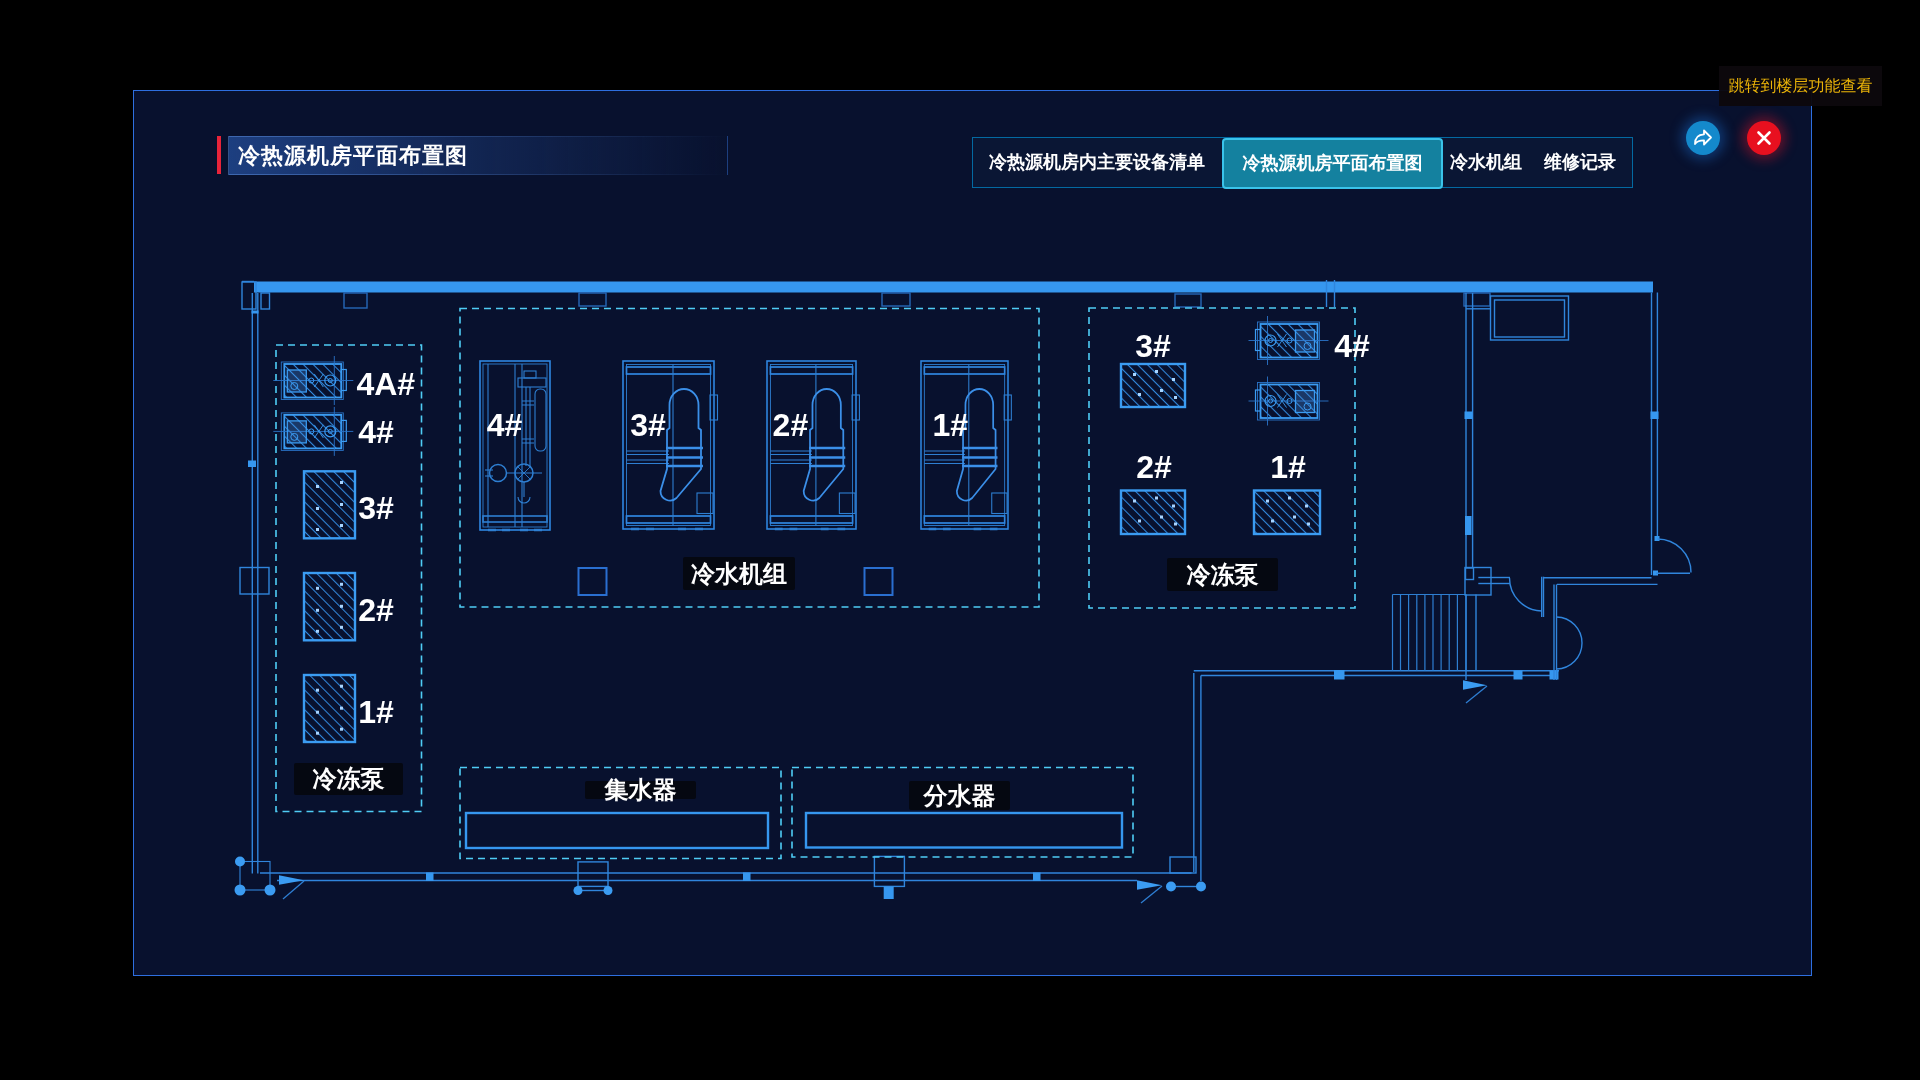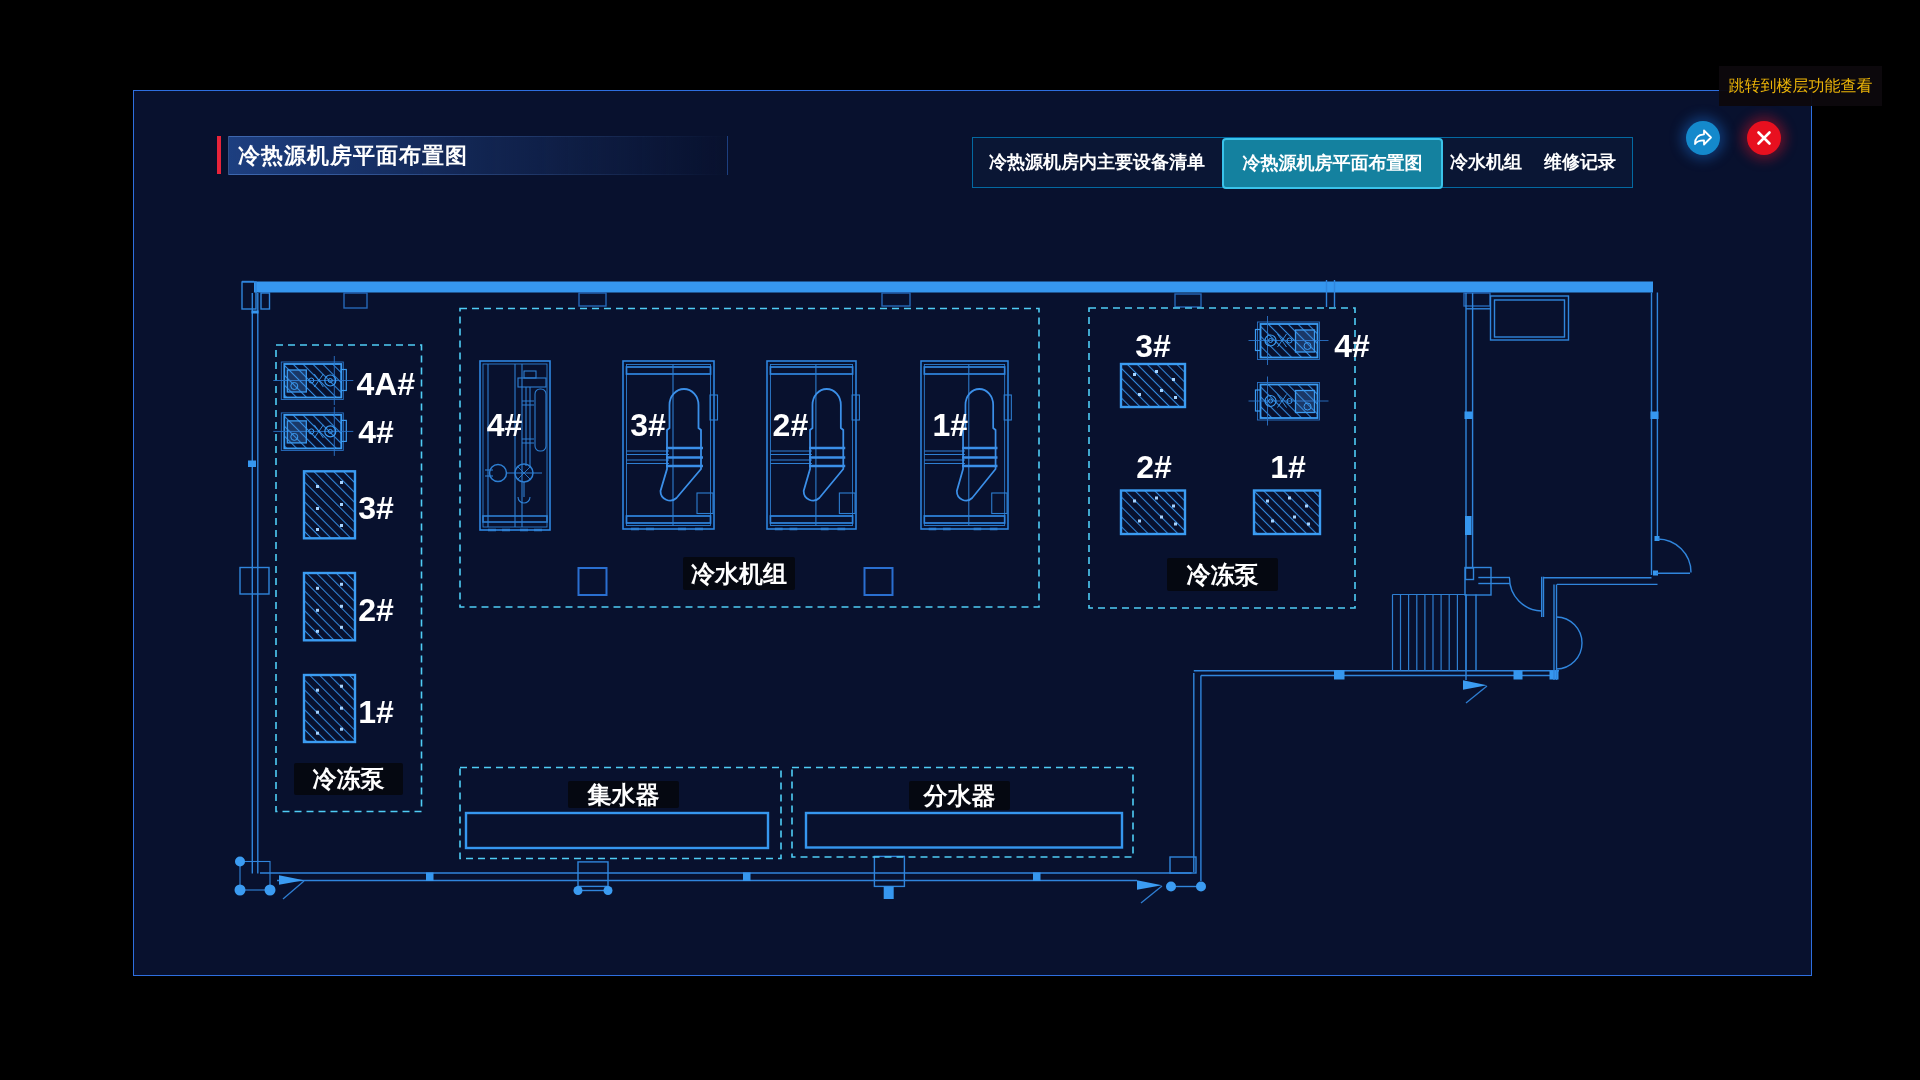--- a/index.html
+++ b/index.html
@@ -309,15 +309,15 @@
       <text x="1153" y="357">3#</text>
       <text x="1352" y="357">4#</text>
       <text x="1154" y="478">2#</text>
       <text x="1288" y="478">1#</text>
     </g>
   </svg>
 
   <div class="chip" style="left:683px;top:557px;width:112px;height:33px">冷水机组</div>
   <div class="chip" style="left:294px;top:763px;width:109px;height:32px">冷冻泵</div>
   <div class="chip" style="left:1167px;top:558px;width:111px;height:33px">冷冻泵</div>
-  <div class="chip" style="left:568px;top:781px;width:111px;height:27px">集水器</div>
+  <div class="chip" style="left:585px;top:781px;width:111px;height:18px">集水器</div>
   <div class="chip" style="left:909px;top:781px;width:101px;height:29px">分水器</div>
 </div>
 
 </body></html>

